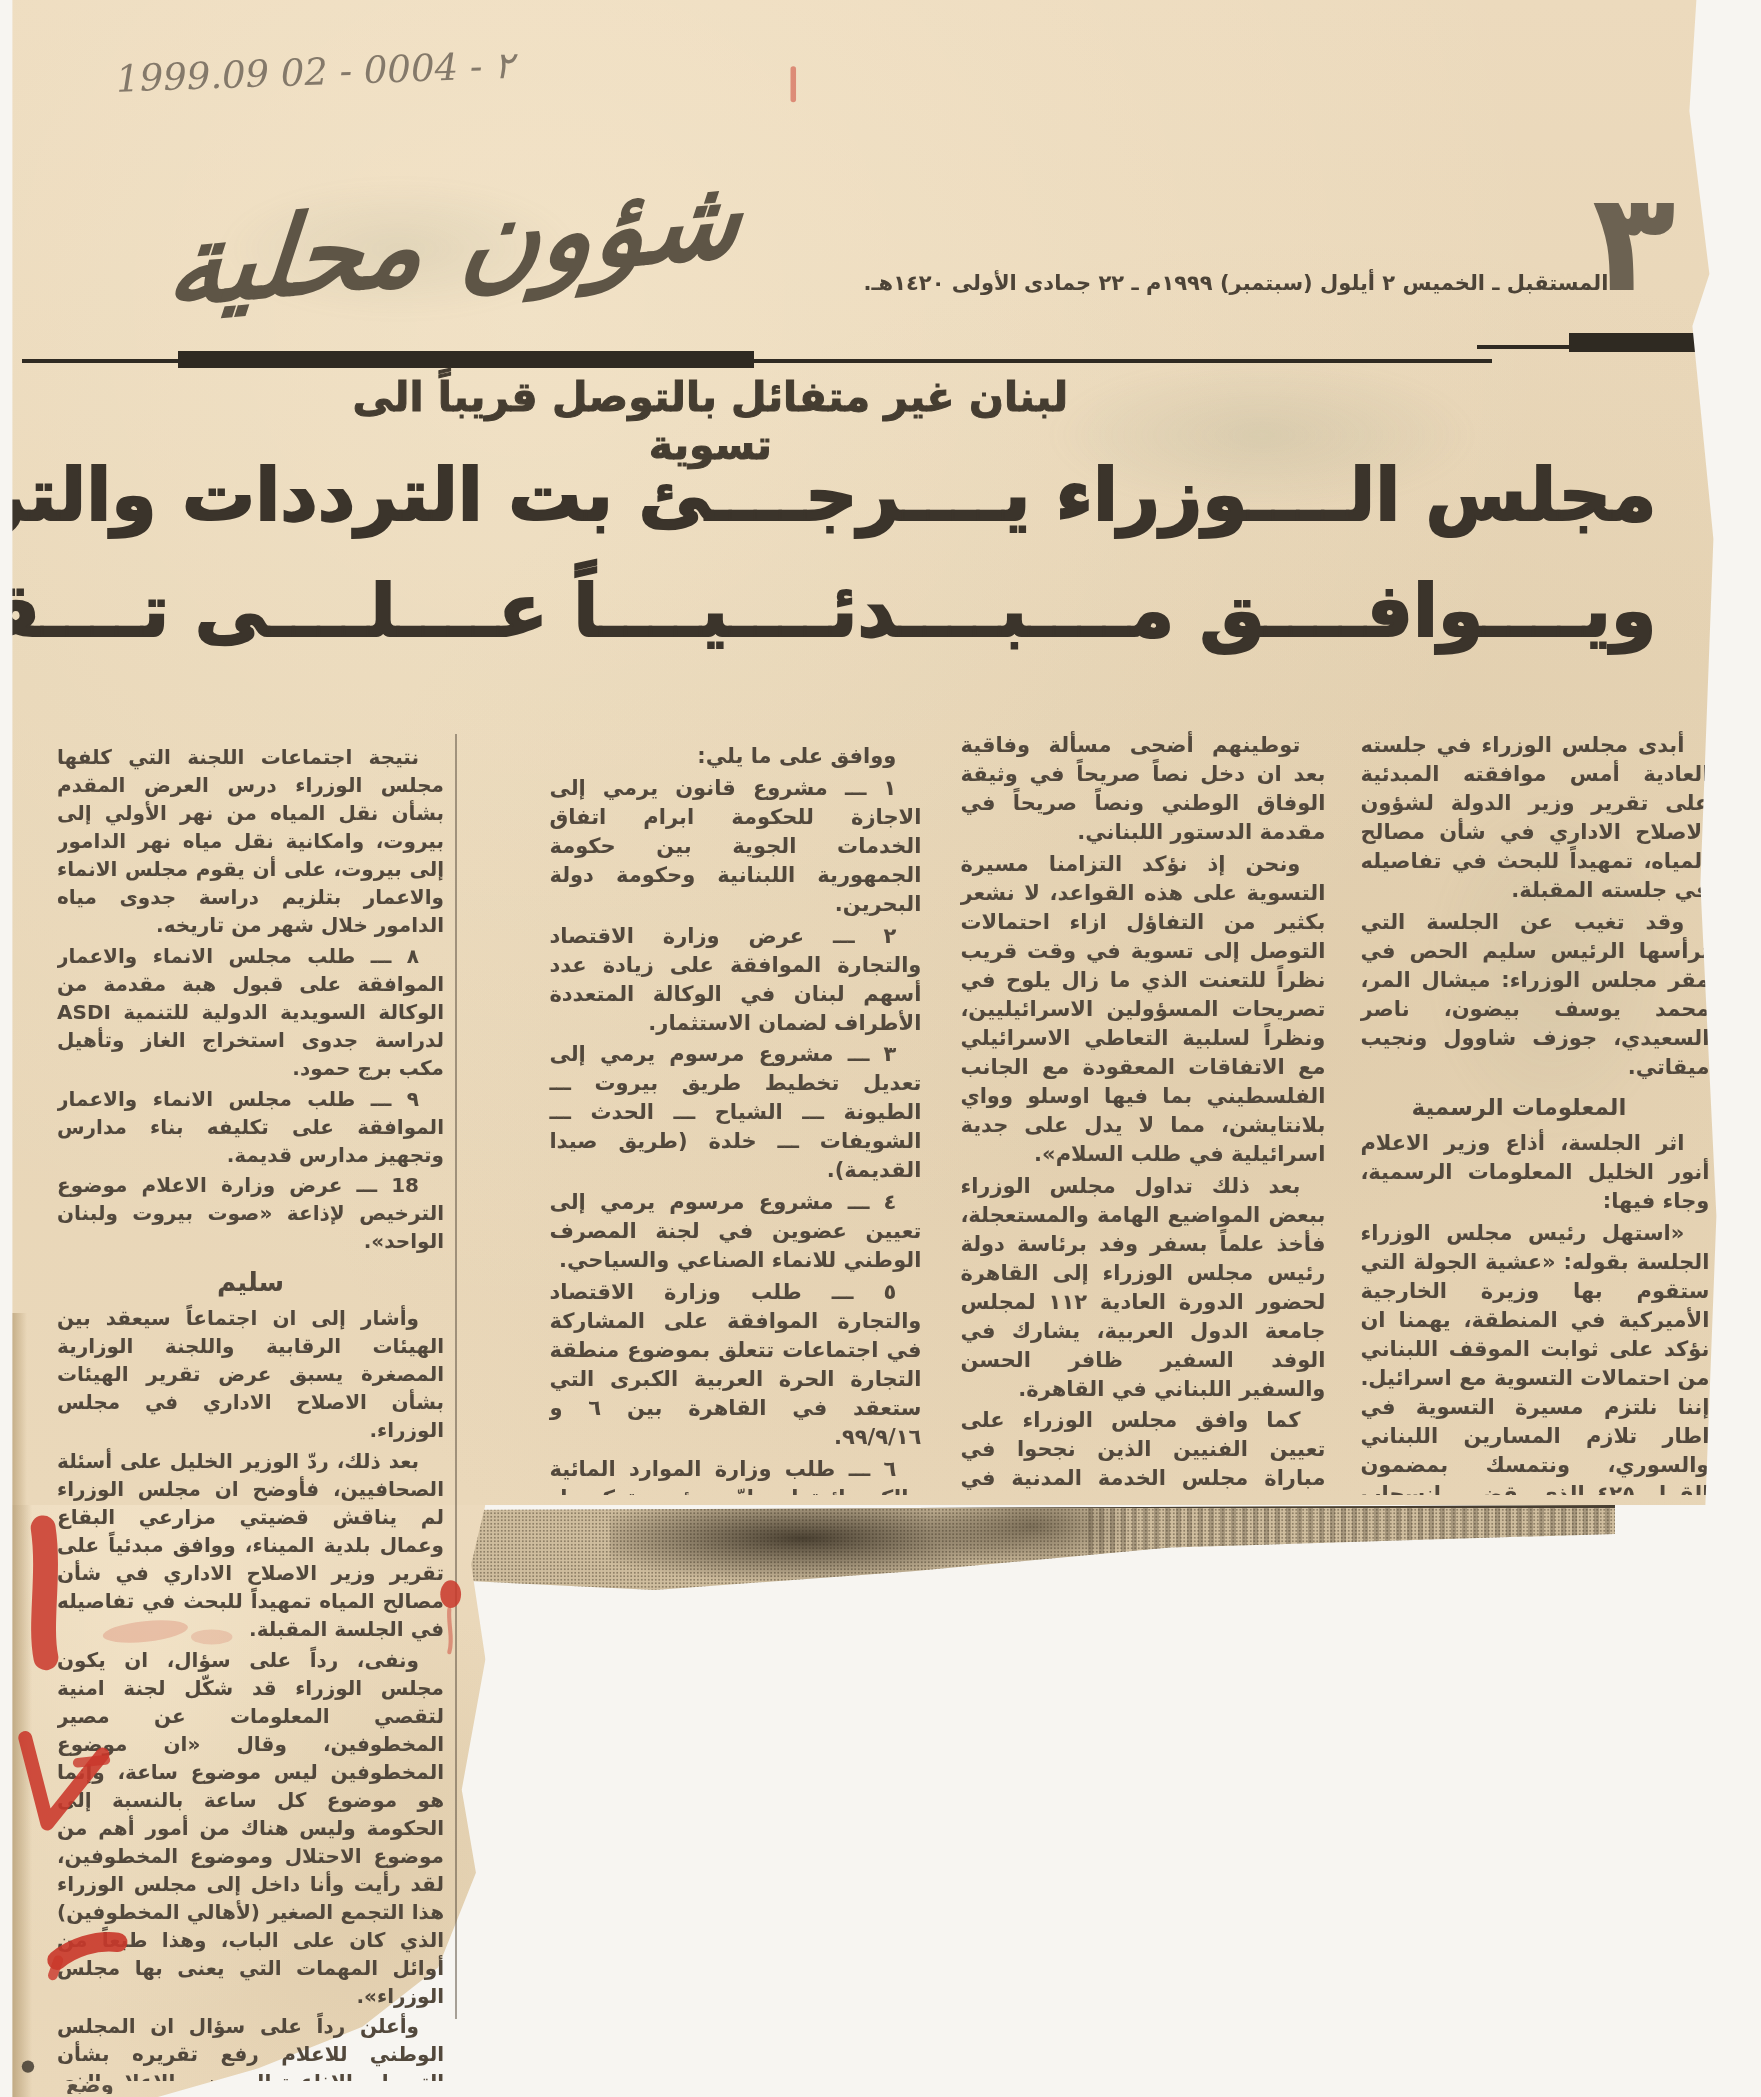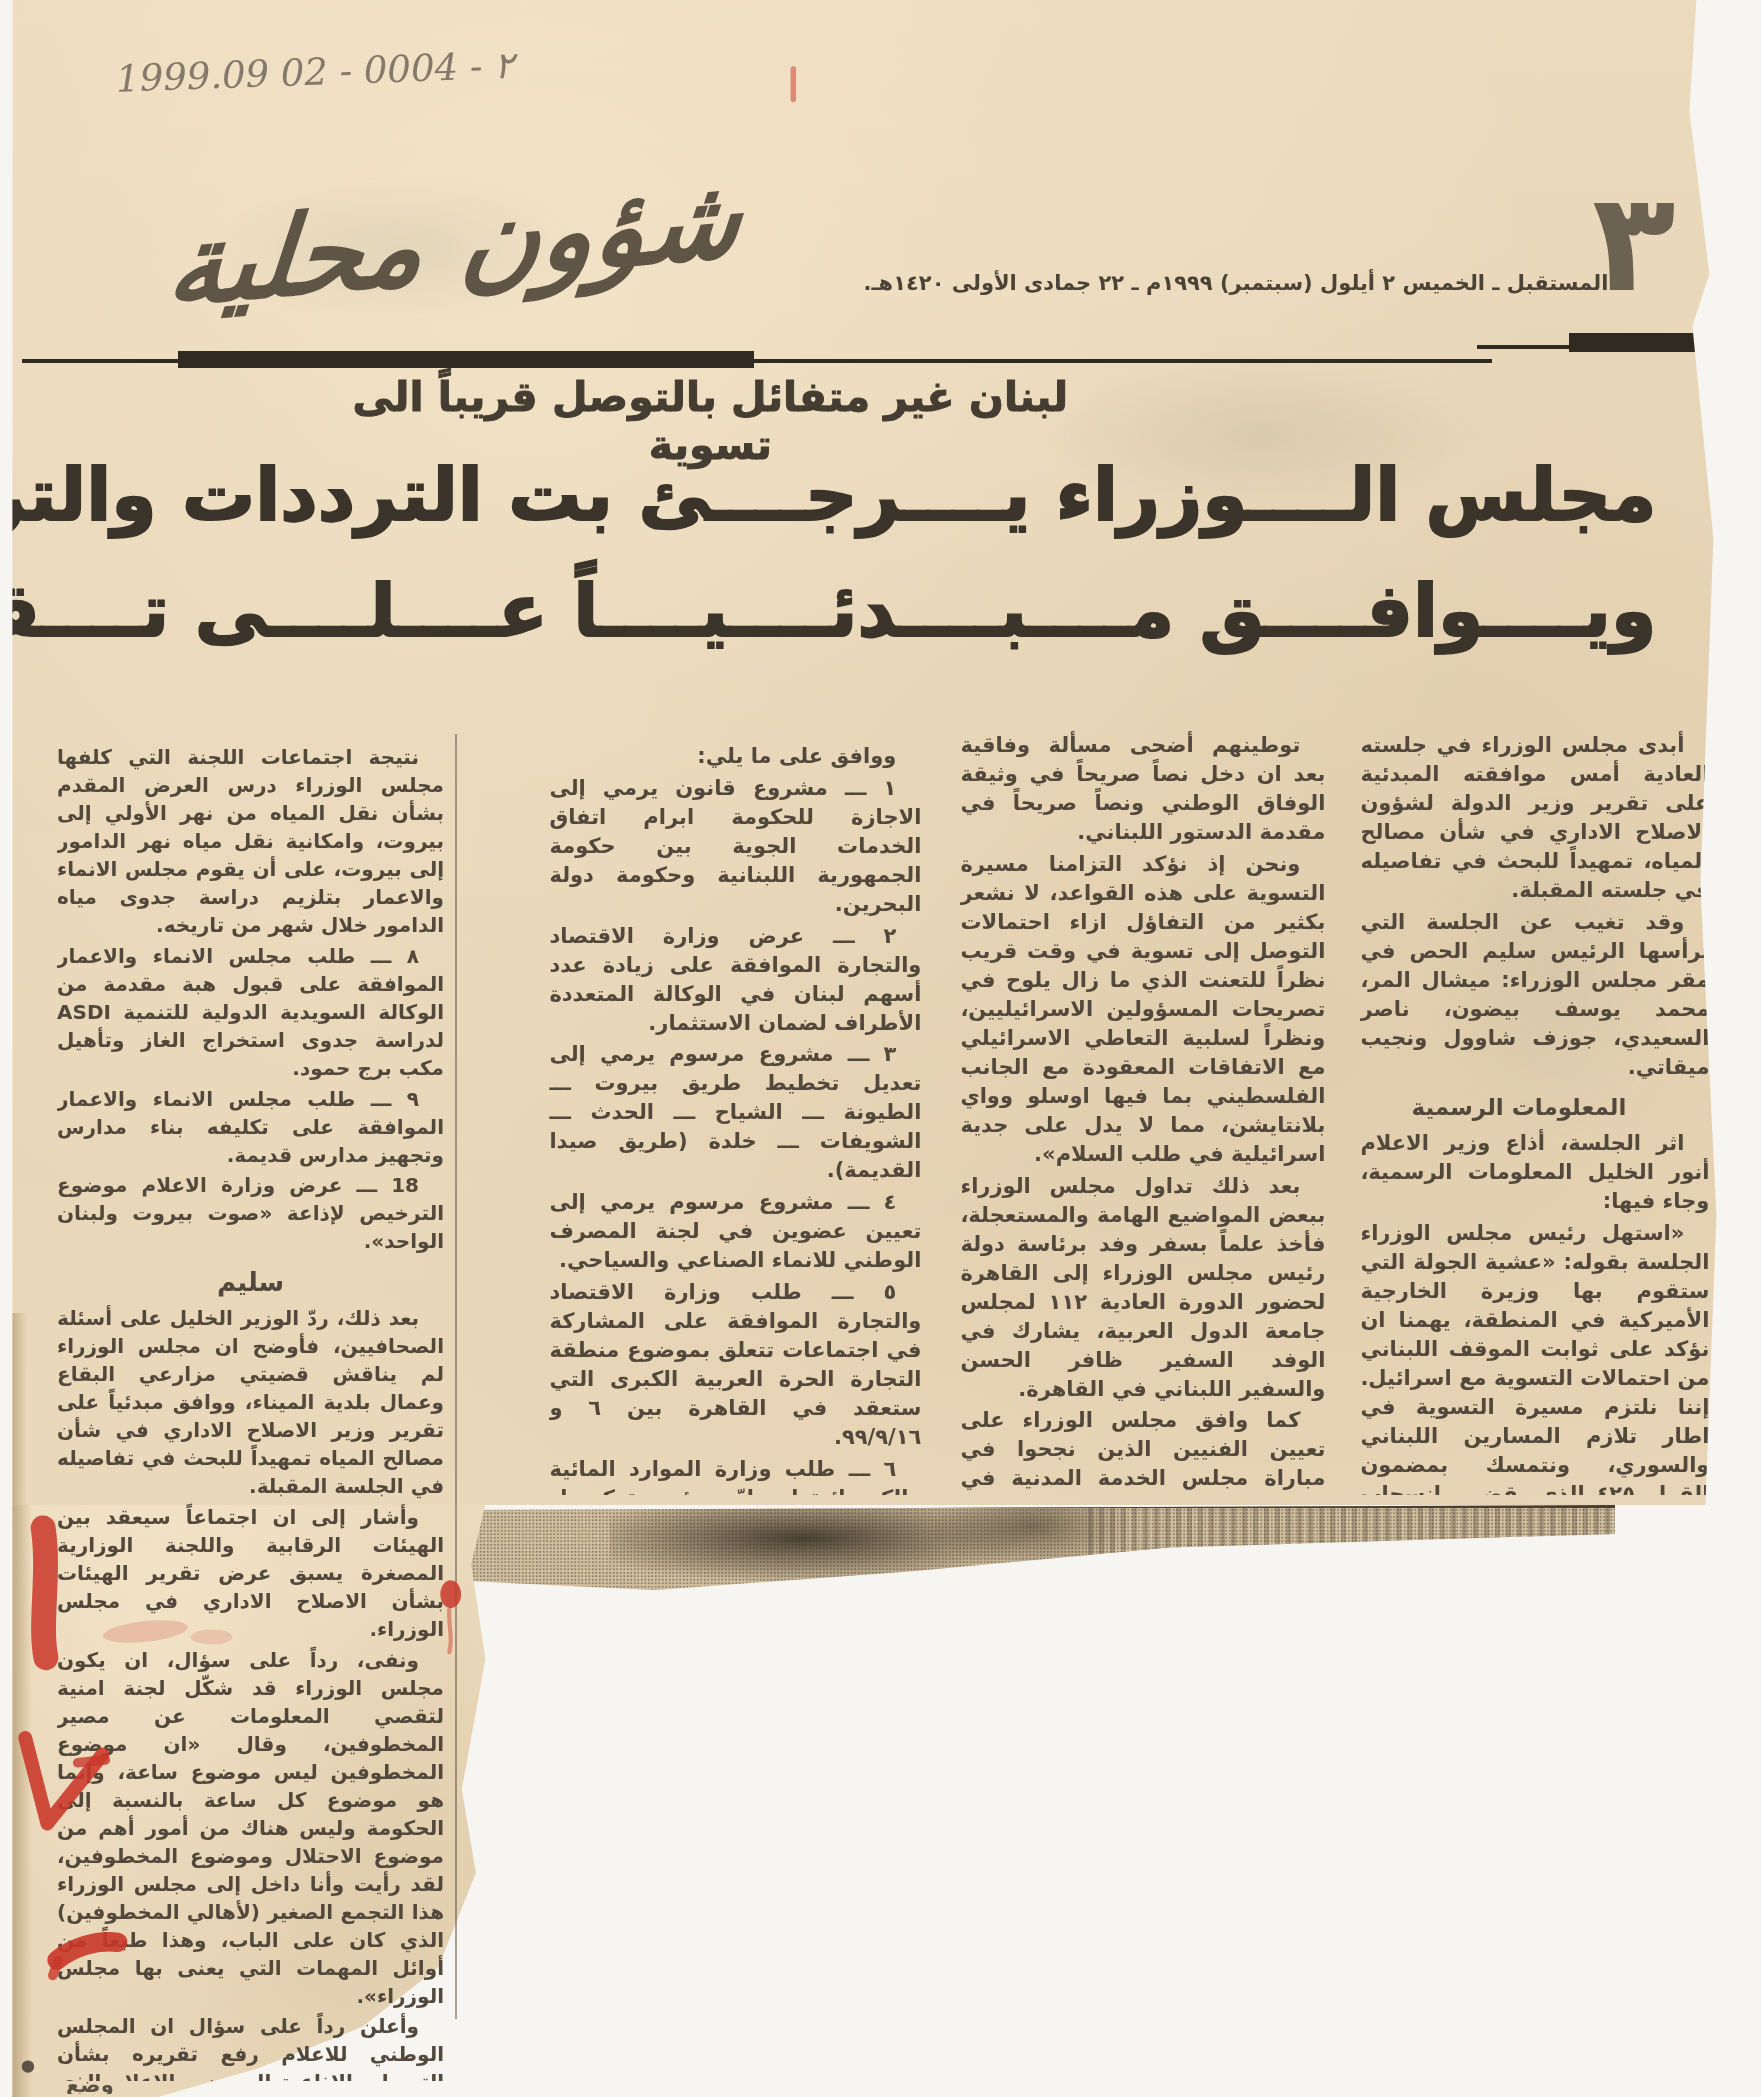--- a/index.html
+++ b/index.html
@@ -145,22 +145,22 @@
   <div class="paper paper-bottom"></div>
 
   <div class="col-rule"></div>
 
   <div class="bodycol col-d">
     <p>نتيجة اجتماعات اللجنة التي كلفها مجلس الوزراء درس العرض المقدم بشأن نقل المياه من نهر الأولي إلى بيروت، وامكانية نقل مياه نهر الدامور إلى بيروت، على أن يقوم مجلس الانماء والاعمار بتلزيم دراسة جدوى مياه الدامور خلال شهر من تاريخه.</p>
     <p>٨ ـــ طلب مجلس الانماء والاعمار الموافقة على قبول هبة مقدمة من الوكالة السويدية الدولية للتنمية ASDI لدراسة جدوى استخراج الغاز وتأهيل مكب برج حمود.</p>
     <p>٩ ـــ طلب مجلس الانماء والاعمار الموافقة على تكليفه بناء مدارس وتجهيز مدارس قديمة.</p>
     <p>18 ـــ عرض وزارة الاعلام موضوع الترخيص لإذاعة «صوت بيروت ولبنان الواحد».</p>
     <h3 class="sub-center">سليم</h3>
+    <p>وأشار إلى ان اجتماعاً سيعقد بين الهيئات الرقابية واللجنة الوزارية المصغرة يسبق عرض تقرير الهيئات بشأن الاصلاح الاداري في مجلس الوزراء.</p>
     <p>بعد ذلك، ردّ الوزير الخليل على أسئلة الصحافيين، فأوضح ان مجلس الوزراء لم يناقش قضيتي مزارعي البقاع وعمال بلدية الميناء، ووافق مبدئياً على تقرير وزير الاصلاح الاداري في شأن مصالح المياه تمهيداً للبحث في تفاصيله في الجلسة المقبلة.</p>
-    <p>وأشار إلى ان اجتماعاً سيعقد بين الهيئات الرقابية واللجنة الوزارية المصغرة يسبق عرض تقرير الهيئات بشأن الاصلاح الاداري في مجلس الوزراء.</p>
     <p>ونفى، رداً على سؤال، ان يكون مجلس الوزراء قد شكّل لجنة امنية لتقصي المعلومات عن مصير المخطوفين، وقال «ان موضوع المخطوفين ليس موضوع ساعة، وإنما هو موضوع كل ساعة بالنسبة إلى الحكومة وليس هناك من أمور أهم من موضوع الاحتلال وموضوع المخطوفين، لقد رأيت وأنا داخل إلى مجلس الوزراء هذا التجمع الصغير (لأهالي المخطوفين) الذي كان على الباب، وهذا طبعاً من أوائل المهمات التي يعنى بها مجلس الوزراء».</p>
     <p>وأعلن رداً على سؤال ان المجلس الوطني للاعلام رفع تقريره بشأن الترددات الاذاعية إلى وزير الاعلام الذي سيرفعه إلى مجلس الوزراء في انعقاده المقبل. أضاف «ان مجلس الوزراء</p>
   </div>
 
   <div class="torn-fragment">وضع</div>
 
   <svg class="redpen" width="1762" height="2097" viewBox="0 0 2550 3036">
     <path d="M62 2212 C 72 2280, 56 2350, 66 2400" stroke="#c9372a" stroke-width="36" stroke-linecap="round" fill="none" opacity="0.85"></path>
     <path d="M36 2516 L68 2640 L148 2540" stroke="#c9372a" stroke-width="20" stroke-linecap="round" stroke-linejoin="round" fill="none" opacity="0.88"></path>
     <path d="M112 2552 L152 2548" stroke="#c9372a" stroke-width="14" stroke-linecap="round" fill="none" opacity="0.8"></path>

